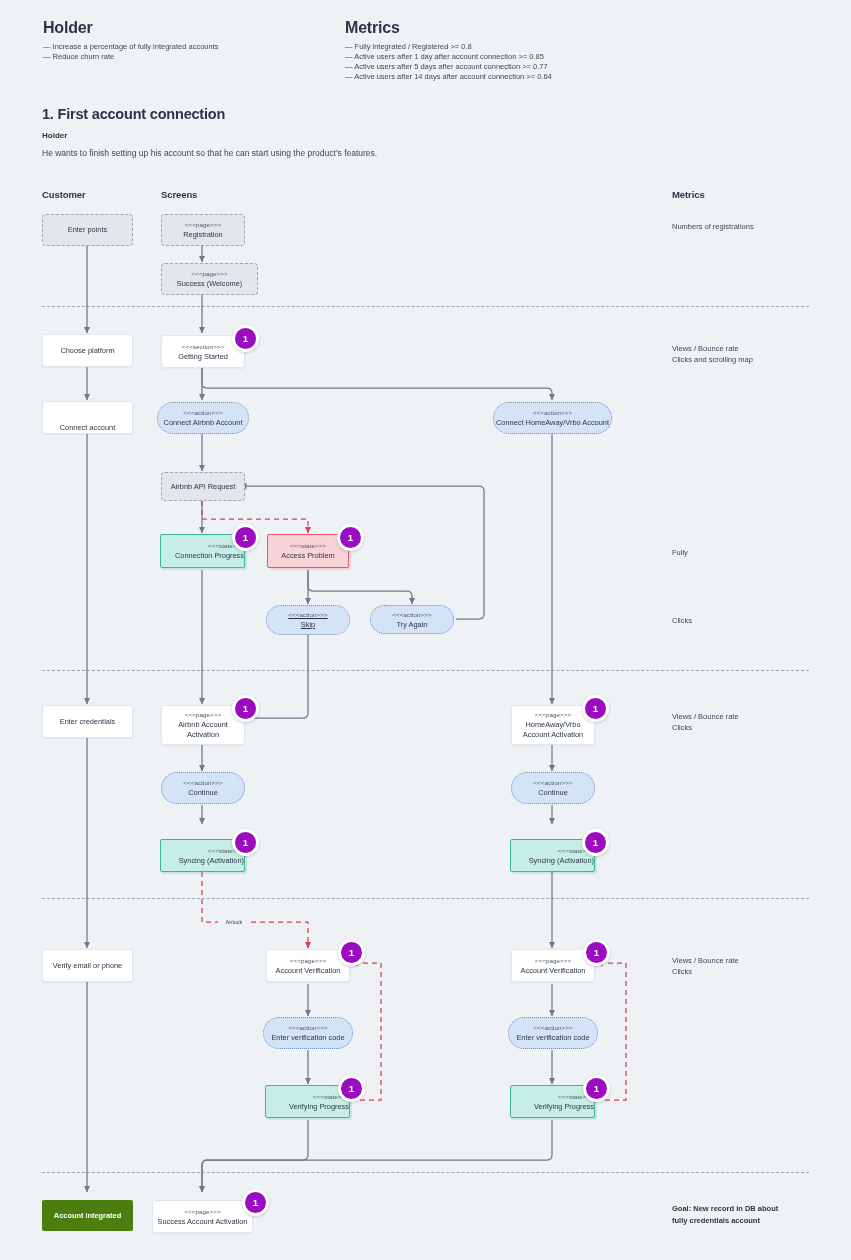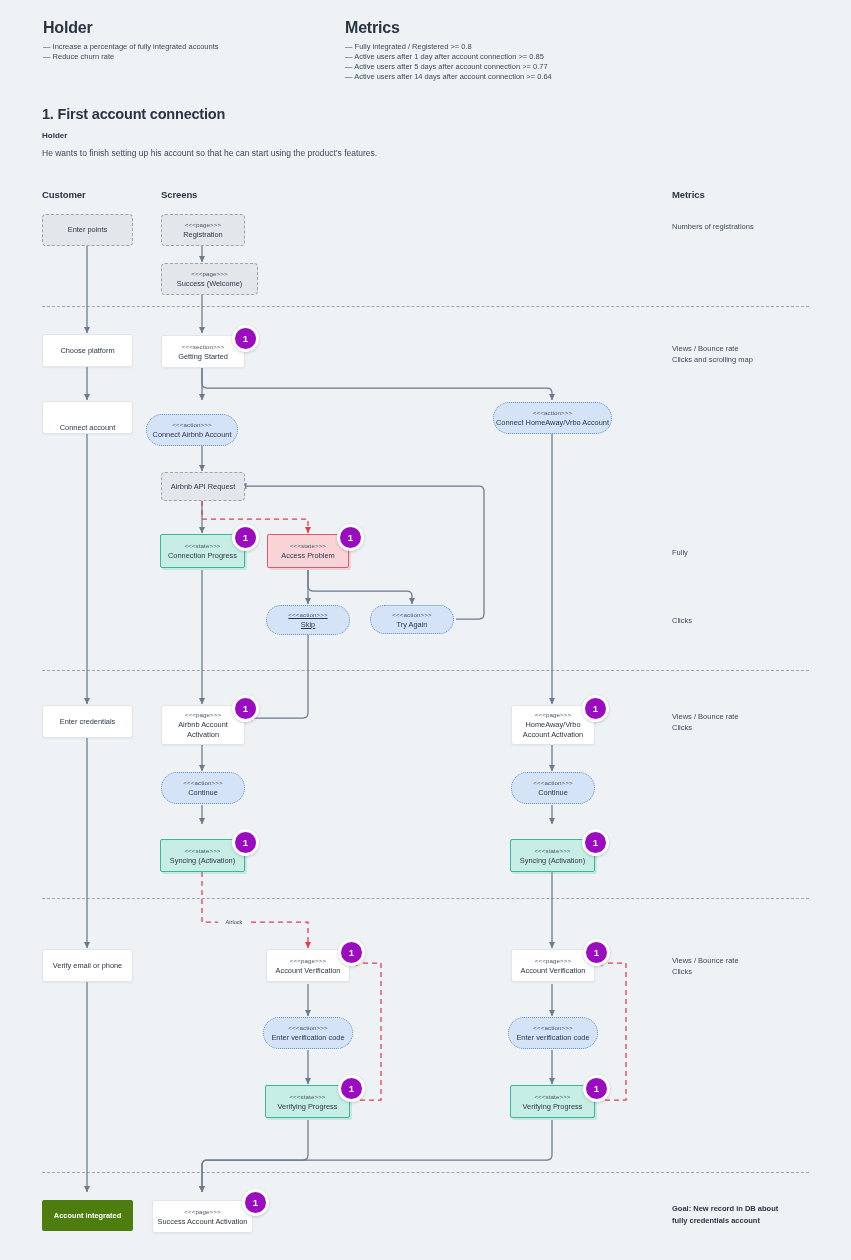--- a/index.html
+++ b/index.html
@@ -65,20 +65,21 @@
   .n-action{
     background:#d5e3f7;
     border:1.3px dotted #5b8fd6;
     border-radius:40px;
   }
   .n-state{
     background:#c7eee4;
     border:1.3px solid #37b89a;
     border-radius:2px;
     box-shadow:2px 2px 0 rgba(55,184,154,.20);
+    align-items:flex-end;
   }
   .n-error{
     background:#f8d4d8;
     border:1.3px solid #e0596d;
     border-radius:2px;
     box-shadow:2px 2px 0 rgba(224,89,109,.20);
   }
   .n-final{
     background:#4d7c0f;
     border:none;border-radius:2px;
@@ -234,21 +235,21 @@
     <span class="stereo">&lt;&lt;&lt;page&gt;&gt;&gt;</span>
     <span class="ttl">Success (Welcome)</span>
   </div>
 
   <div class="node n-plain" style="left:161px;top:335px;width:84px;height:33px;">
     <span class="stereo">&lt;&lt;&lt;section&gt;&gt;&gt;</span>
     <span class="ttl">Getting Started</span>
   </div>
   <div class="badge" style="left:232px;top:325px;">1</div>
 
-  <div class="node n-action" style="left:146px;top:402px;width:92px;height:32px;margin-top:12px;">
+  <div class="node n-action" style="left:157px;top:402px;width:92px;height:32px;">
     <span class="stereo">&lt;&lt;&lt;action&gt;&gt;&gt;</span>
     <span class="ttl">Connect Airbnb Account</span>
   </div>
 
   <div class="node n-action" style="left:493px;top:402px;width:119px;height:32px;">
     <span class="stereo">&lt;&lt;&lt;action&gt;&gt;&gt;</span>
     <span class="ttl">Connect HomeAway/Vrbo Account</span>
   </div>
 
   <div class="node n-dashed" style="left:161px;top:472px;width:84px;height:29px;">

